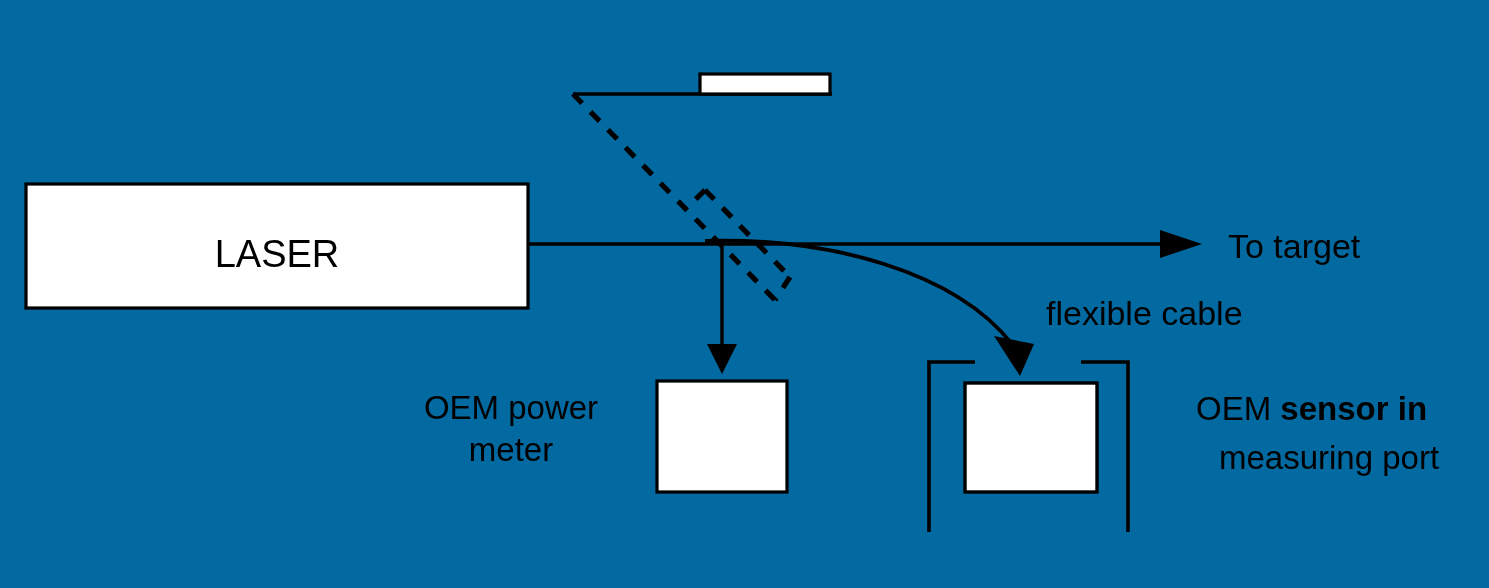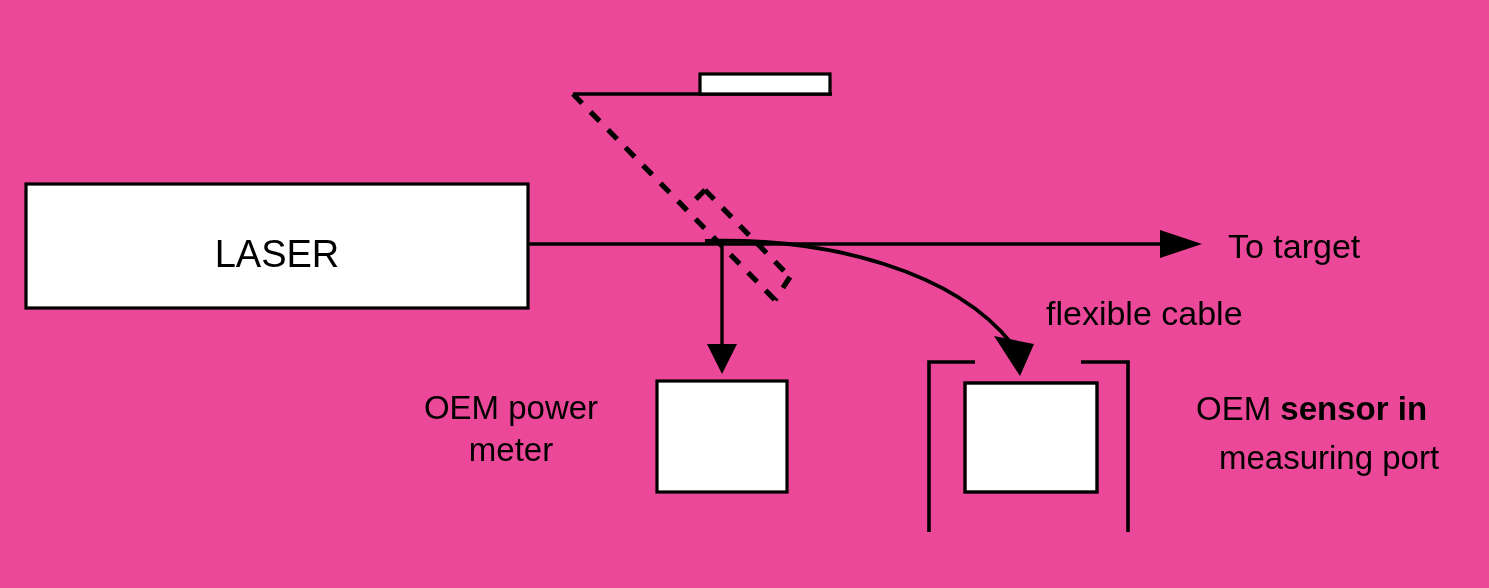--- a/index.html
+++ b/index.html
@@ -8,21 +8,21 @@
     padding: 0;
     background: #ffffff;
   }
   body {
     font-family: "Liberation Sans", sans-serif;
   }
   #stage {
     position: relative;
     width: 1489px;
     height: 588px;
-    background: #ec4899;
+    background: #0369a1;
     overflow: hidden;
   }
   #diagram-svg {
     position: absolute;
     top: 0;
     left: 0;
     width: 1489px;
     height: 588px;
   }
   .dgm-text {

